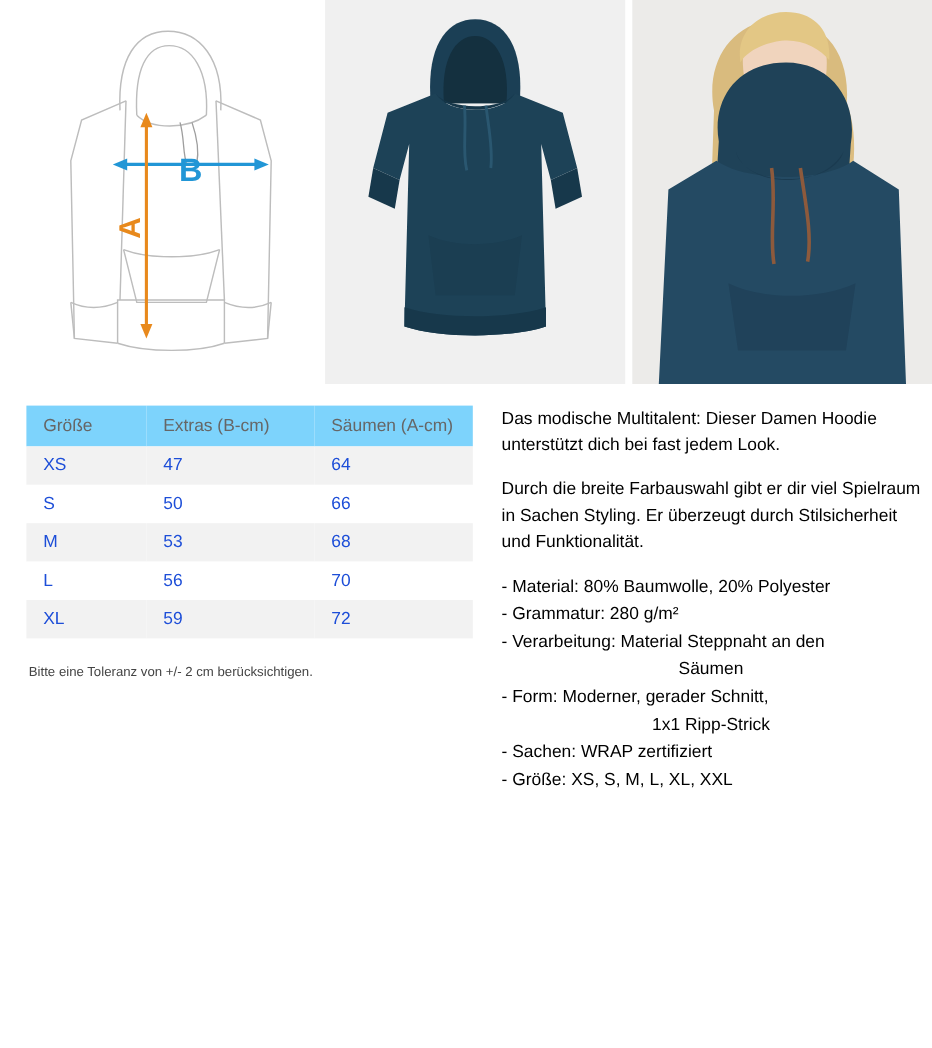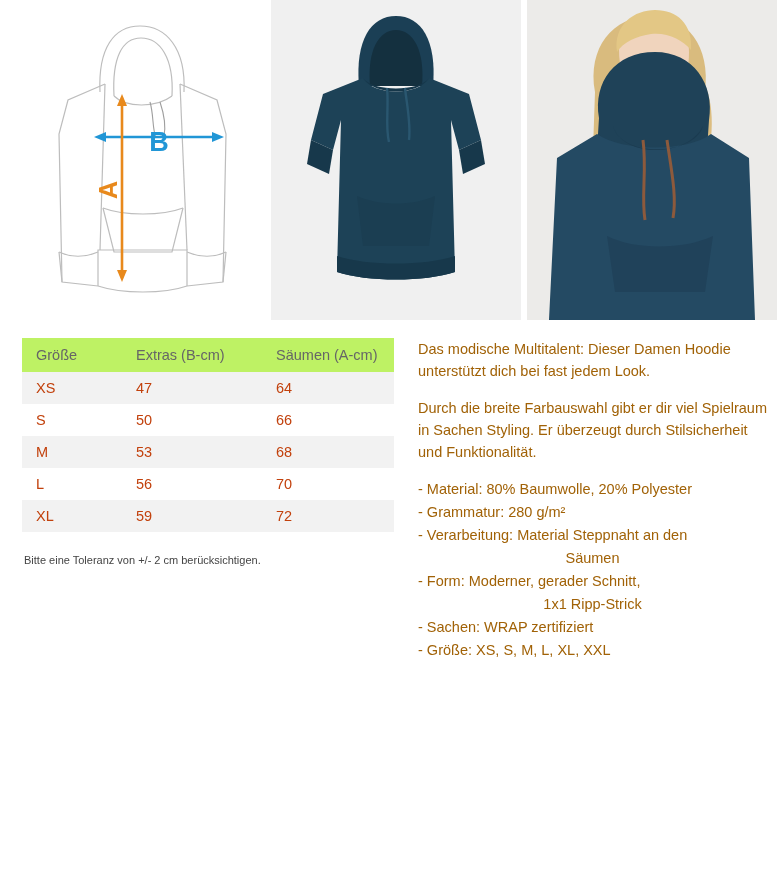--- a/index.html
+++ b/index.html
@@ -51,46 +51,46 @@
     border-collapse: collapse;
     width: 372px;
     font-size: 14.5px;
     color: #555555;
   }
   .size-table th {
     text-align: left;
     font-weight: normal;
     color: #666666;
     padding: 9px 0 9px 14px;
-    background: #bef264;
+    background: #7dd3fc;
     font-size: 14.5px;
   }
   .size-table td {
     padding: 8px 0 8px 14px;
-    color: #c2410c;
+    color: #1d4ed8;
   }
   .size-table tbody tr:nth-child(odd) { background: #f2f2f2; }
   .size-table tbody tr:nth-child(even) { background: #ffffff; }
   .col-size  { width: 100px; }
   .col-width { width: 140px; }
   .col-len   { width: 132px; }
 
   .tolerance {
     margin: 22px 0 0 2px;
     font-size: 11px;
     color: #444444;
   }
 
   
   .right-col {
     width: 377px;
     padding: 0 10px 0 18px;
     font-size: 14.5px;
     line-height: 1.52;
-    color: #a16207;
+    color: #000000;
   }
   .right-col p { margin: 0 0 15px 0; }
   .spec-list { margin: 0; }
   .spec-line { margin: 0 0 1px 0; }
   .spec-indent { text-align: center; }
 </style>
 </head>
 <body>
 
 <div class="page">

